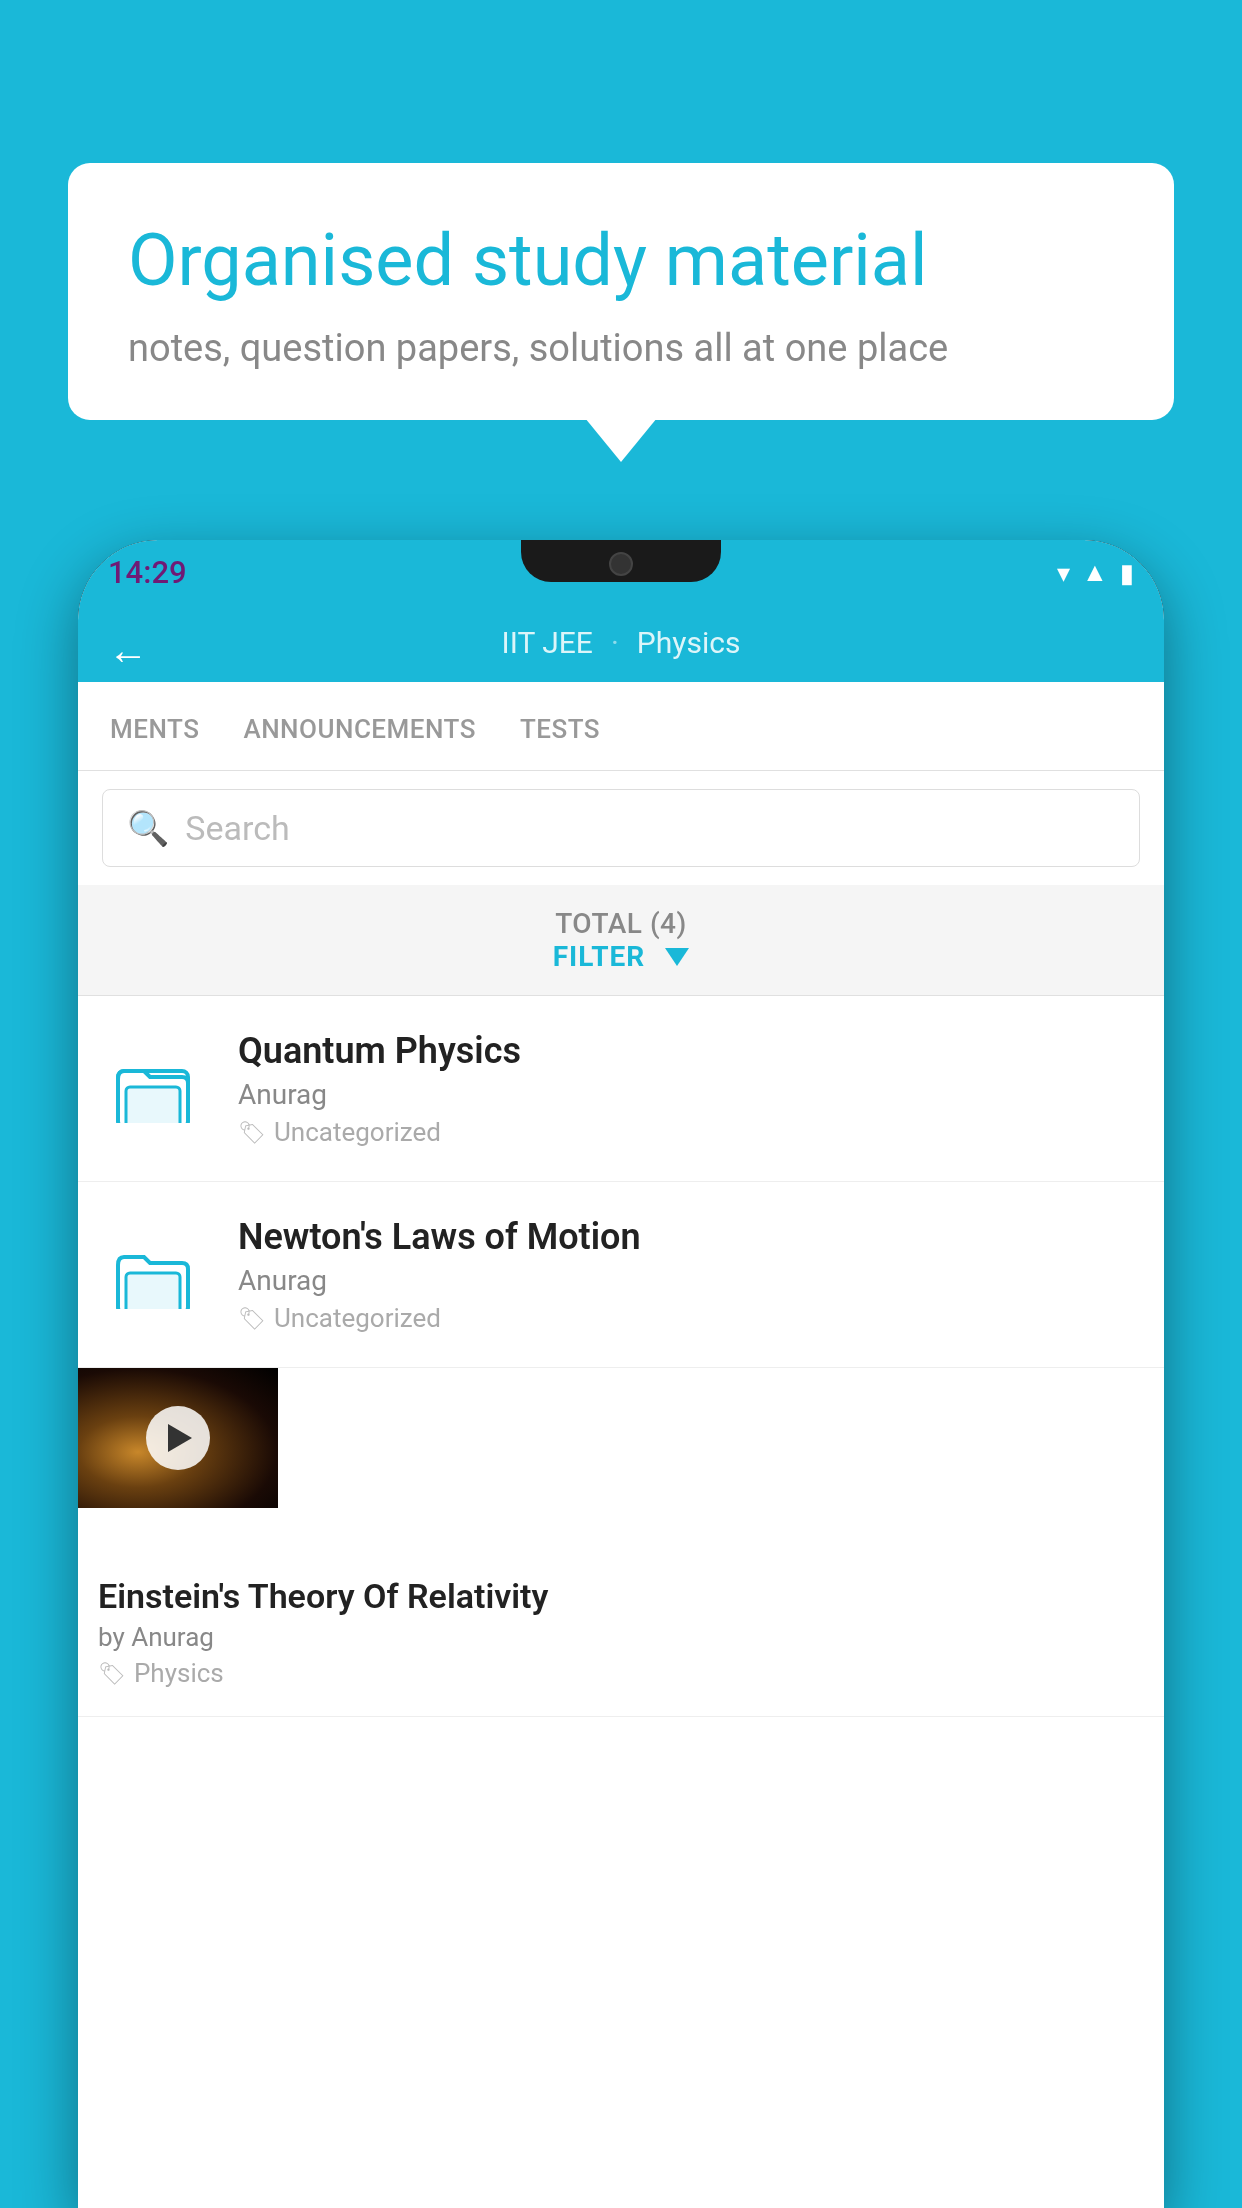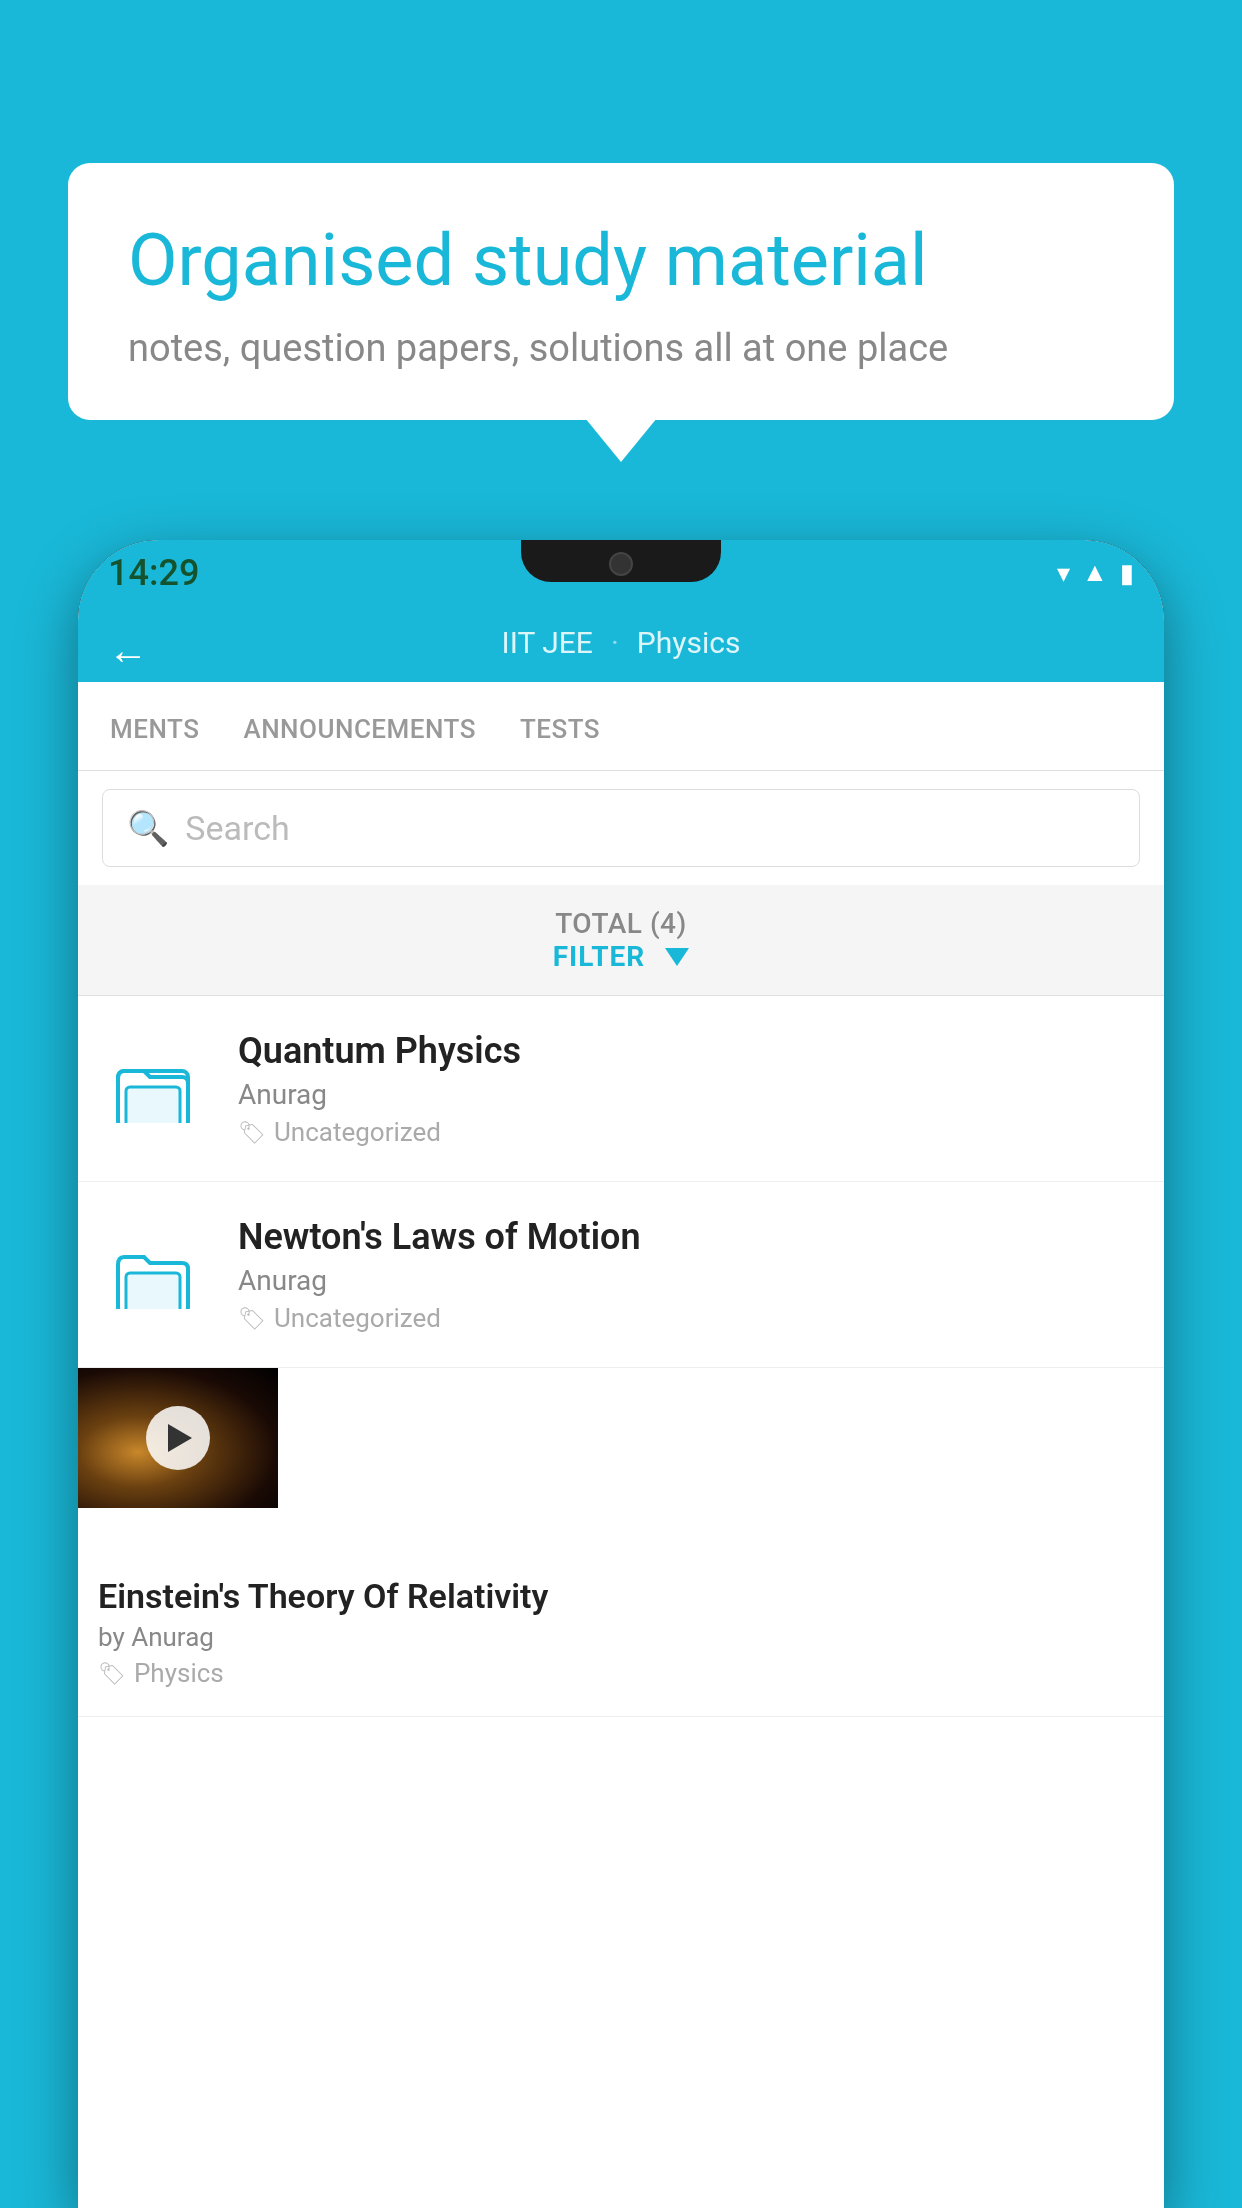--- a/index.html
+++ b/index.html
@@ -92,22 +92,22 @@
       background: #1ab8d8;
       height: 65px;
       display: flex;
       align-items: center;
       justify-content: space-between;
       padding: 0 30px;
       position: relative;
       z-index: 5;
     }
     .status-time {
-      color: #14532d;
-      font-size: 36px;
+      color: #701a75;
+      font-size: 31px;
       font-weight: 500;
     }
     .status-icons {
       display: flex;
       align-items: center;
       gap: 12px;
     }
     .wifi-icon, .signal-icon, .battery-icon {
       color: white;
       font-size: 26px;

